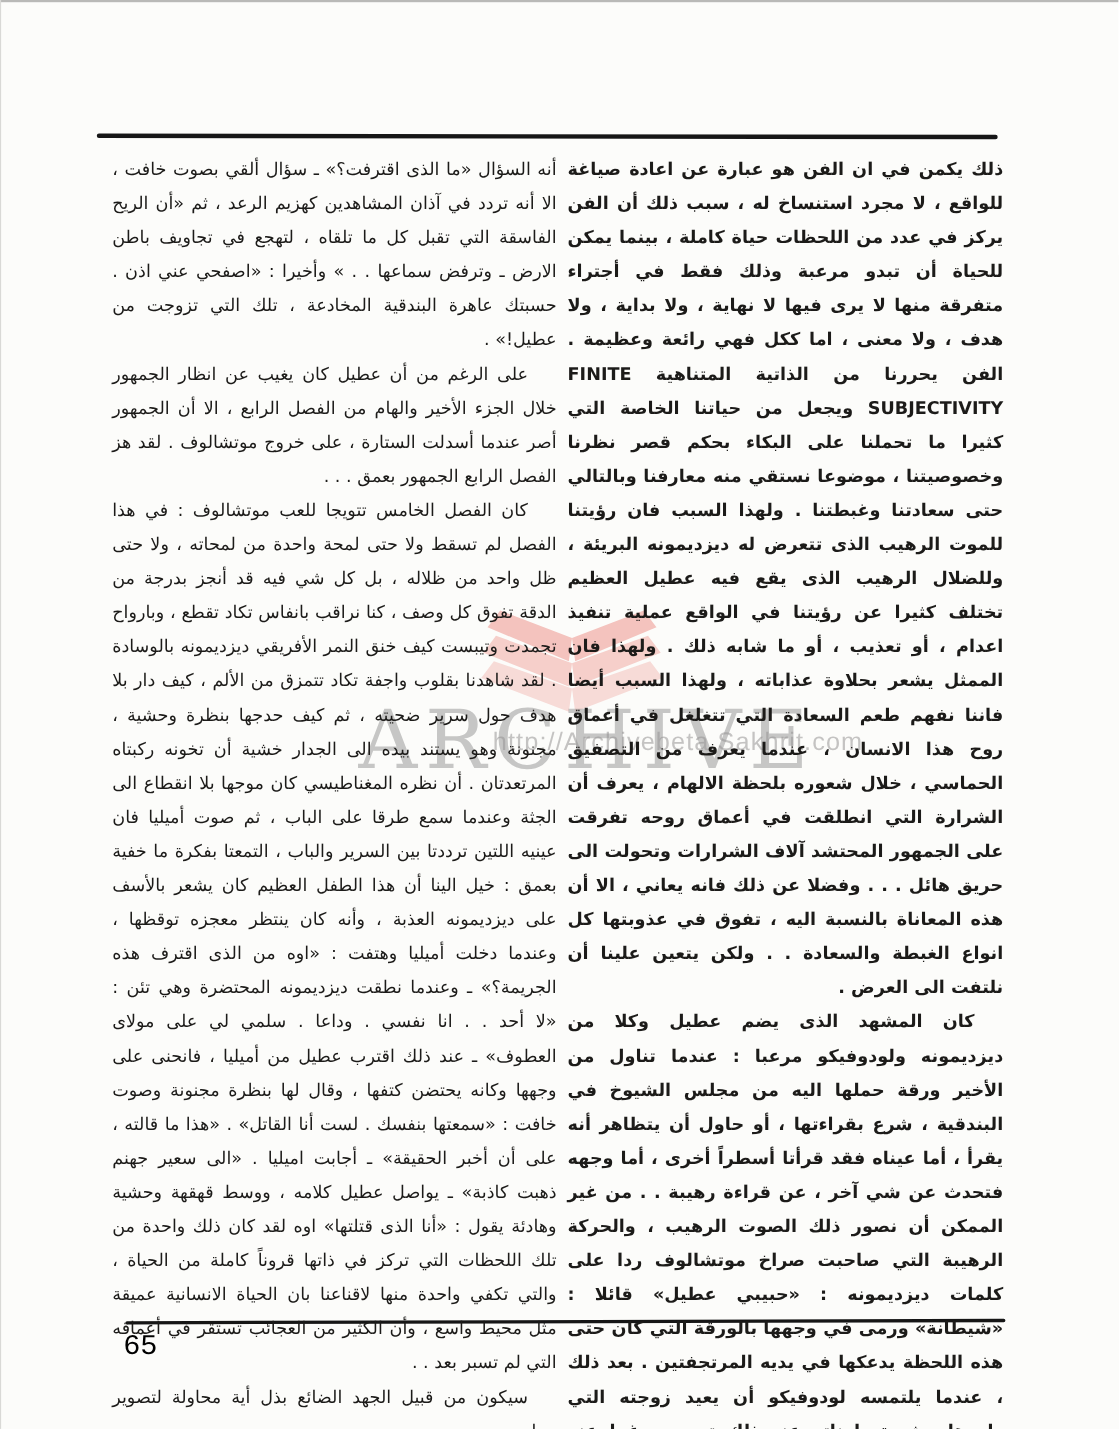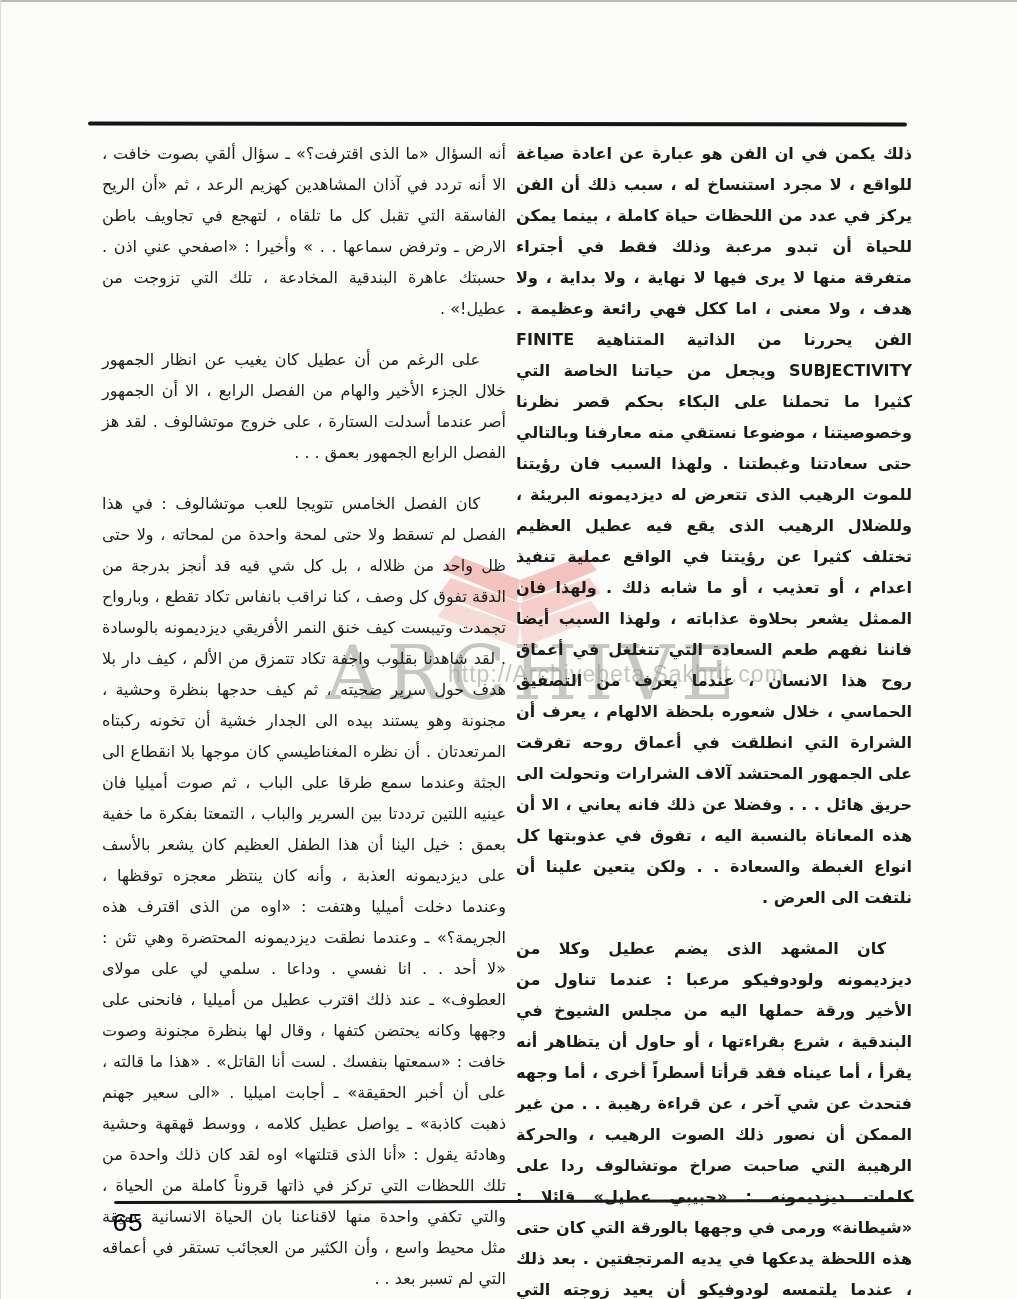--- a/index.html
+++ b/index.html
@@ -55,21 +55,21 @@
     font-size: 16px;
     line-height: 31px;
     z-index: 2;
   }
   .col-right { right: 105px; width: 396px; font-weight: bold; }
   .col-left  { left: 102px;  width: 404px; }
   .col p {
     margin: 0;
     padding: 0;
   }
-  .col p.indent { text-indent: 26px; margin-top: 20px; }
+  .col p.indent { text-indent: 26px; }
   
   .watermark {
     position: absolute;
     inset: 0;
     z-index: 1;
     pointer-events: none;
   }
   .wm-logo {
     position: absolute;
     left: 424px; top: 551px;

